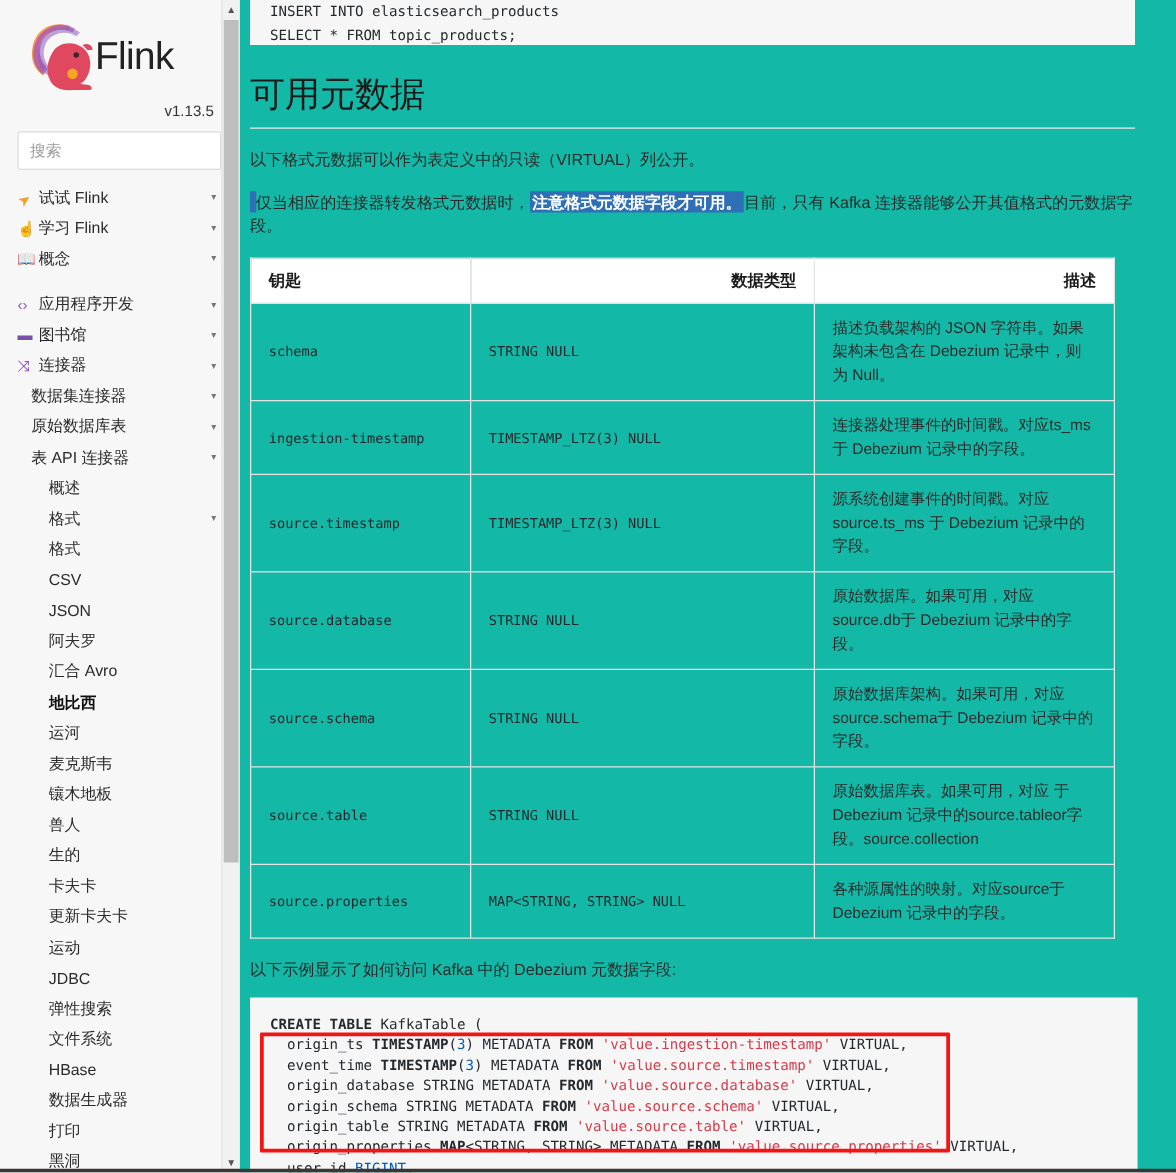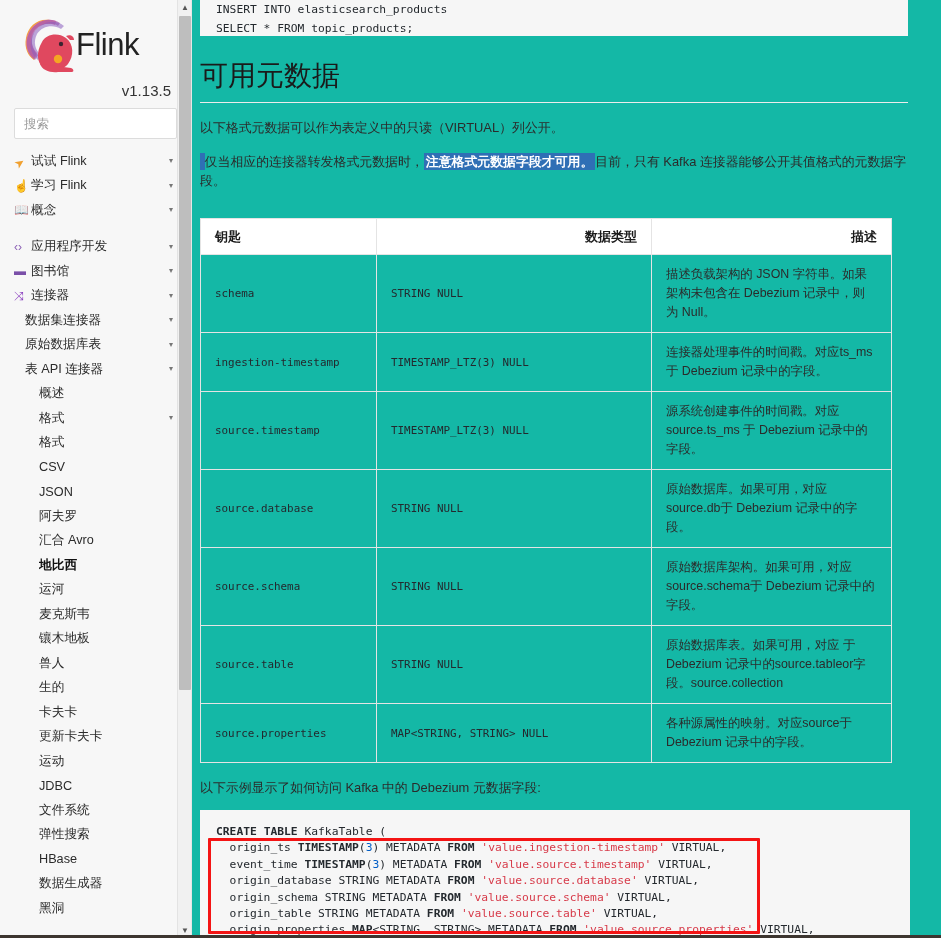--- a/index.html
+++ b/index.html
@@ -43,21 +43,21 @@
   }
   .logo-svg { width: 64px; height: 62px; display: block; }
   .logo-text {
     font-size: 31px;
     color: #222;
     margin-left: -4px;
     letter-spacing: -0.5px;
   }
   .version {
     text-align: right;
-    font-size: 15px;
+    font-size: 12px;
     color: #333;
     padding-right: 6px;
     margin-top: 4px;
   }
   .search-box {
     margin-top: 9px;
     width: 163px;
     height: 31px;
     border: 1px solid #dcdcdc;
     background: #fff;
@@ -178,21 +178,21 @@
   .sel-edge {
     background: #2f6fb5;
     color: #ffffff;
     padding: 1px 0px 1px 1px;
   }
 
   
   table.meta {
     width: 691px;
     border-collapse: collapse;
-    margin-top: 28px;
+    margin-top: 16px;
     table-layout: fixed;
     border-radius: 31px;
   }
   table.meta th, table.meta td {
     border: 1px solid #e4e4e4;
     vertical-align: middle;
     padding: 10px 14px;
   }
   table.meta th {
     background: #ffffff;
@@ -372,30 +372,33 @@
           <div class="nav-item lvl3">
             <span class="lbl">更新卡夫卡</span>
           </div>
           <div class="nav-item lvl3">
             <span class="lbl">运动</span>
           </div>
           <div class="nav-item lvl3">
             <span class="lbl">JDBC</span>
           </div>
           <div class="nav-item lvl3">
+            <span class="lbl">弹性搜索</span>
+          </div>
+          <div class="nav-item lvl3">
             <span class="lbl">文件系统</span>
           </div>
           <div class="nav-item lvl3">
-            <span class="lbl">弹性搜索</span>
-          </div>
-          <div class="nav-item lvl3">
             <span class="lbl">HBase</span>
           </div>
           <div class="nav-item lvl3">
             <span class="lbl">数据生成器</span>
+          </div>
+          <div class="nav-item lvl3">
+            <span class="lbl">打印</span>
           </div>
           <div class="nav-item lvl3">
             <span class="lbl">黑洞</span>
           </div>
         </div>
     </div>
 
     <div class="sb-scroll">
       <div class="sb-arrow up">▲</div>
       <div class="sb-thumb"></div>

